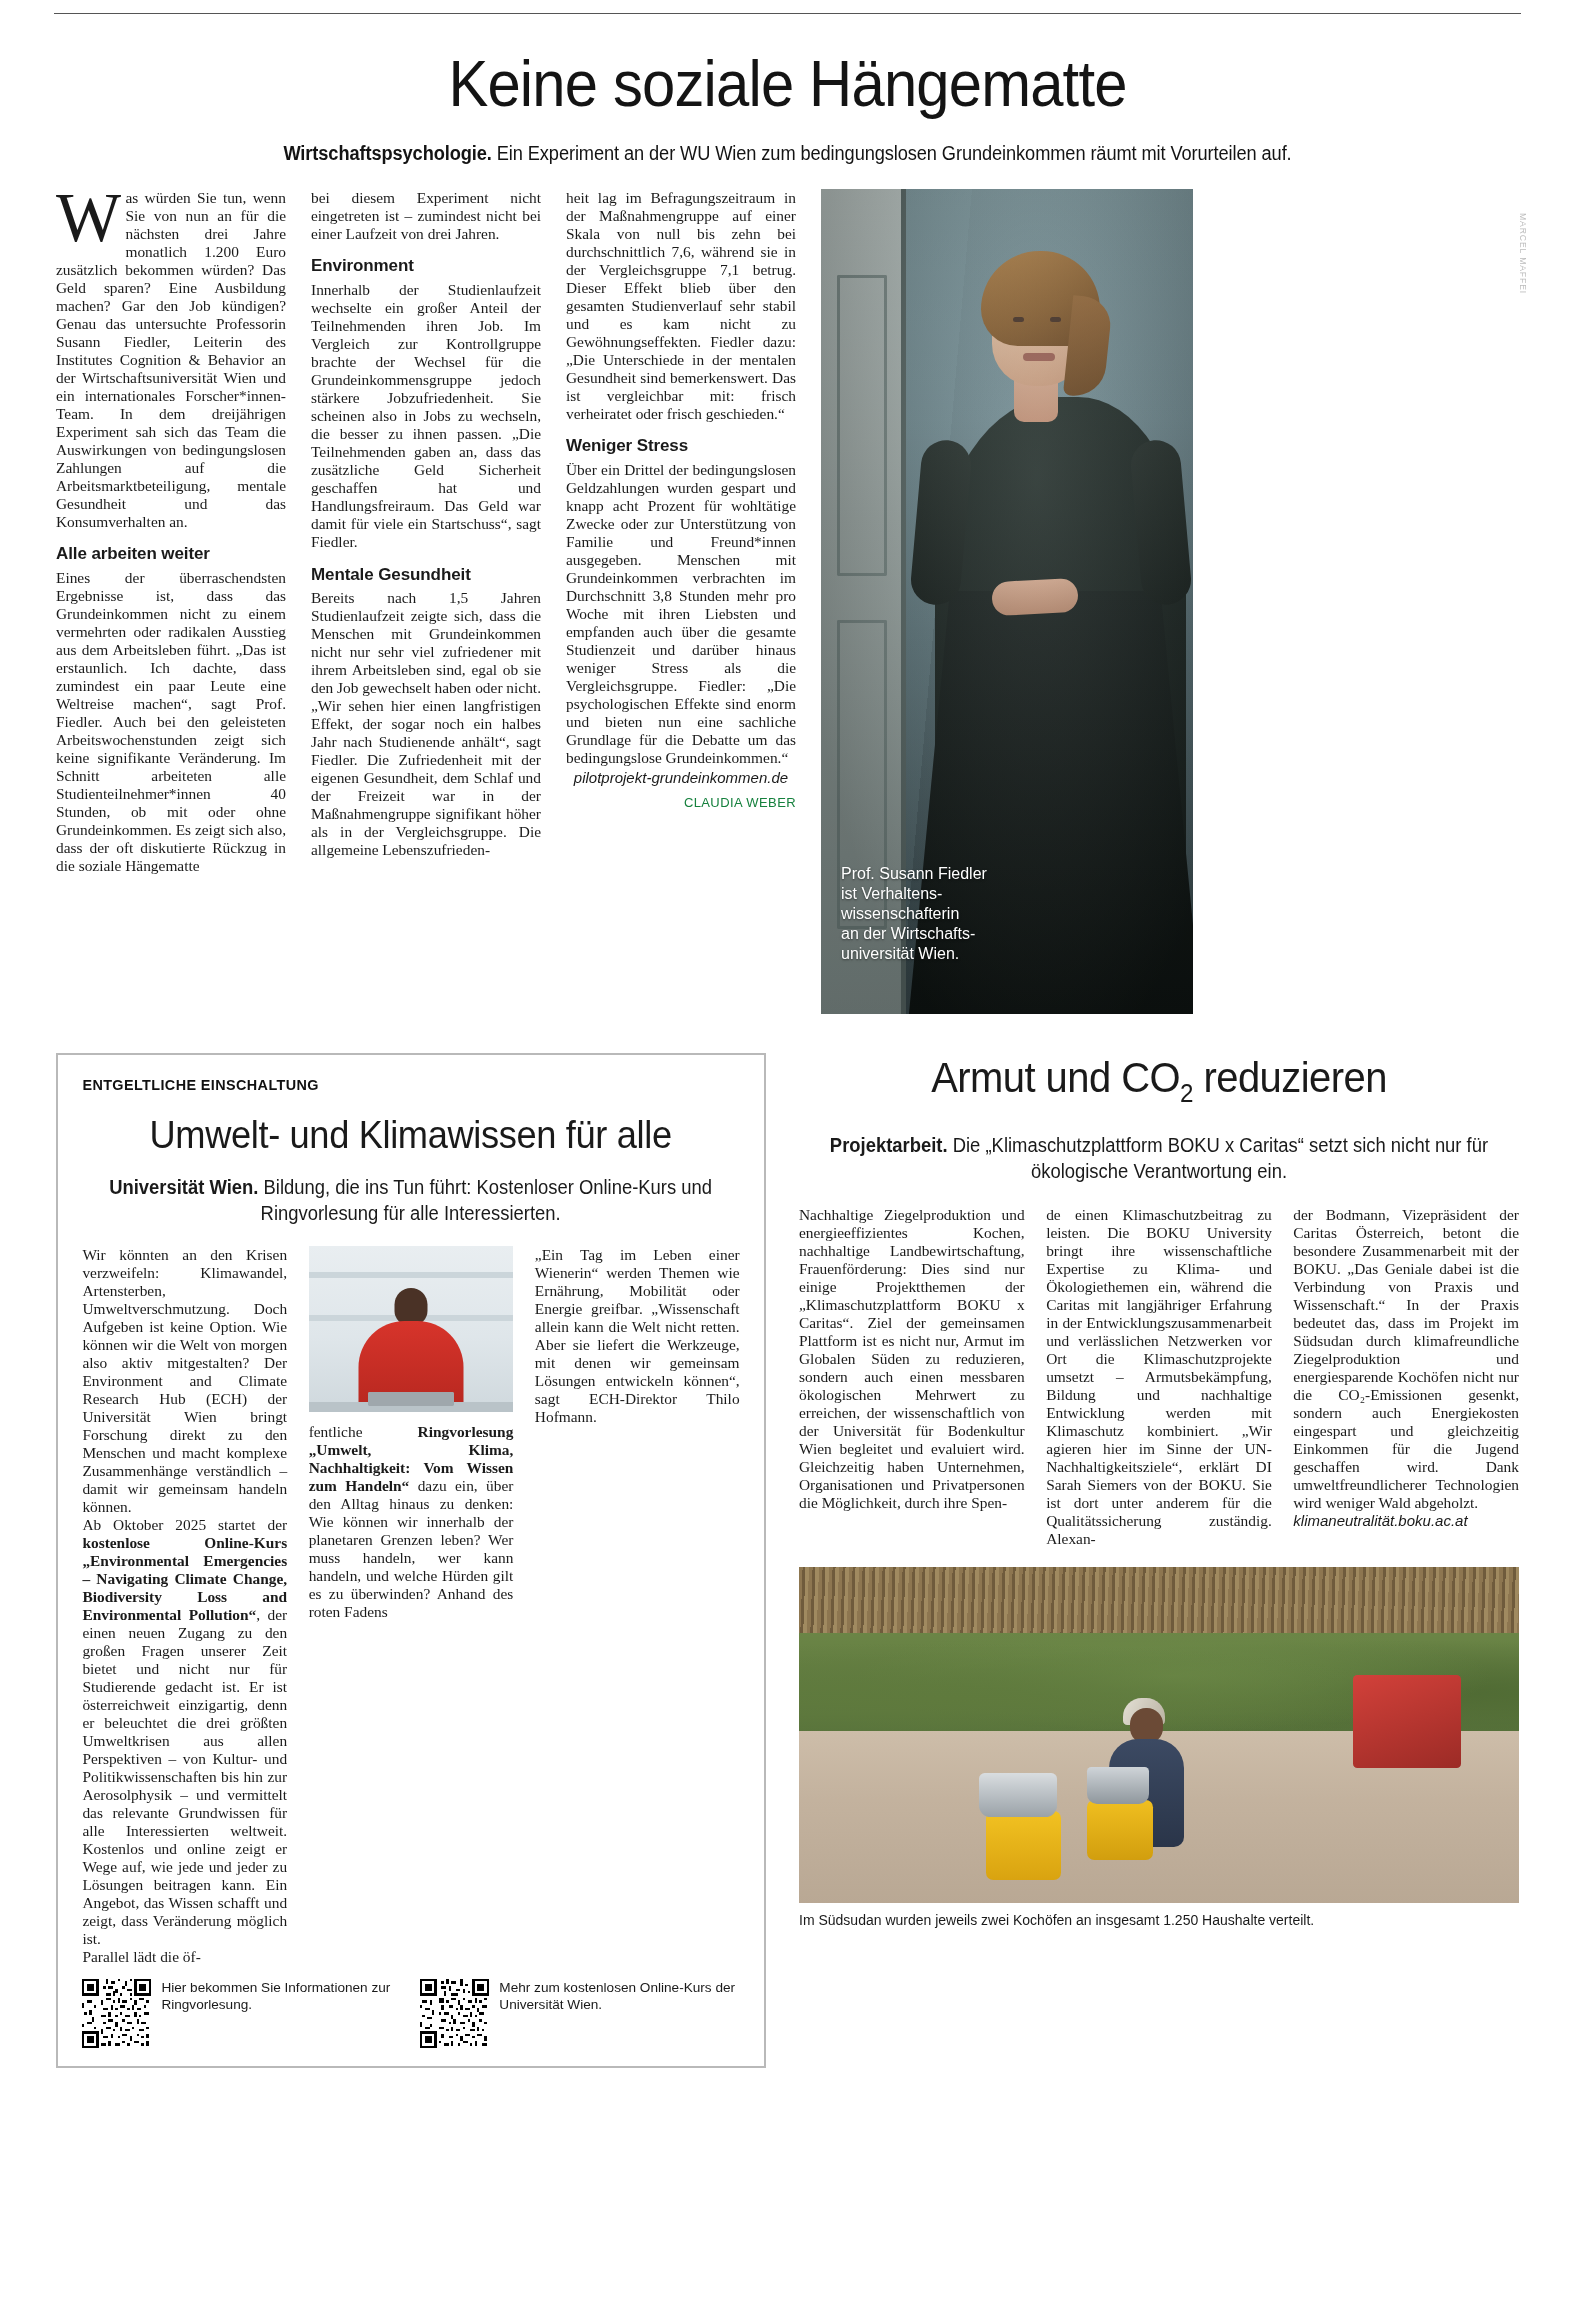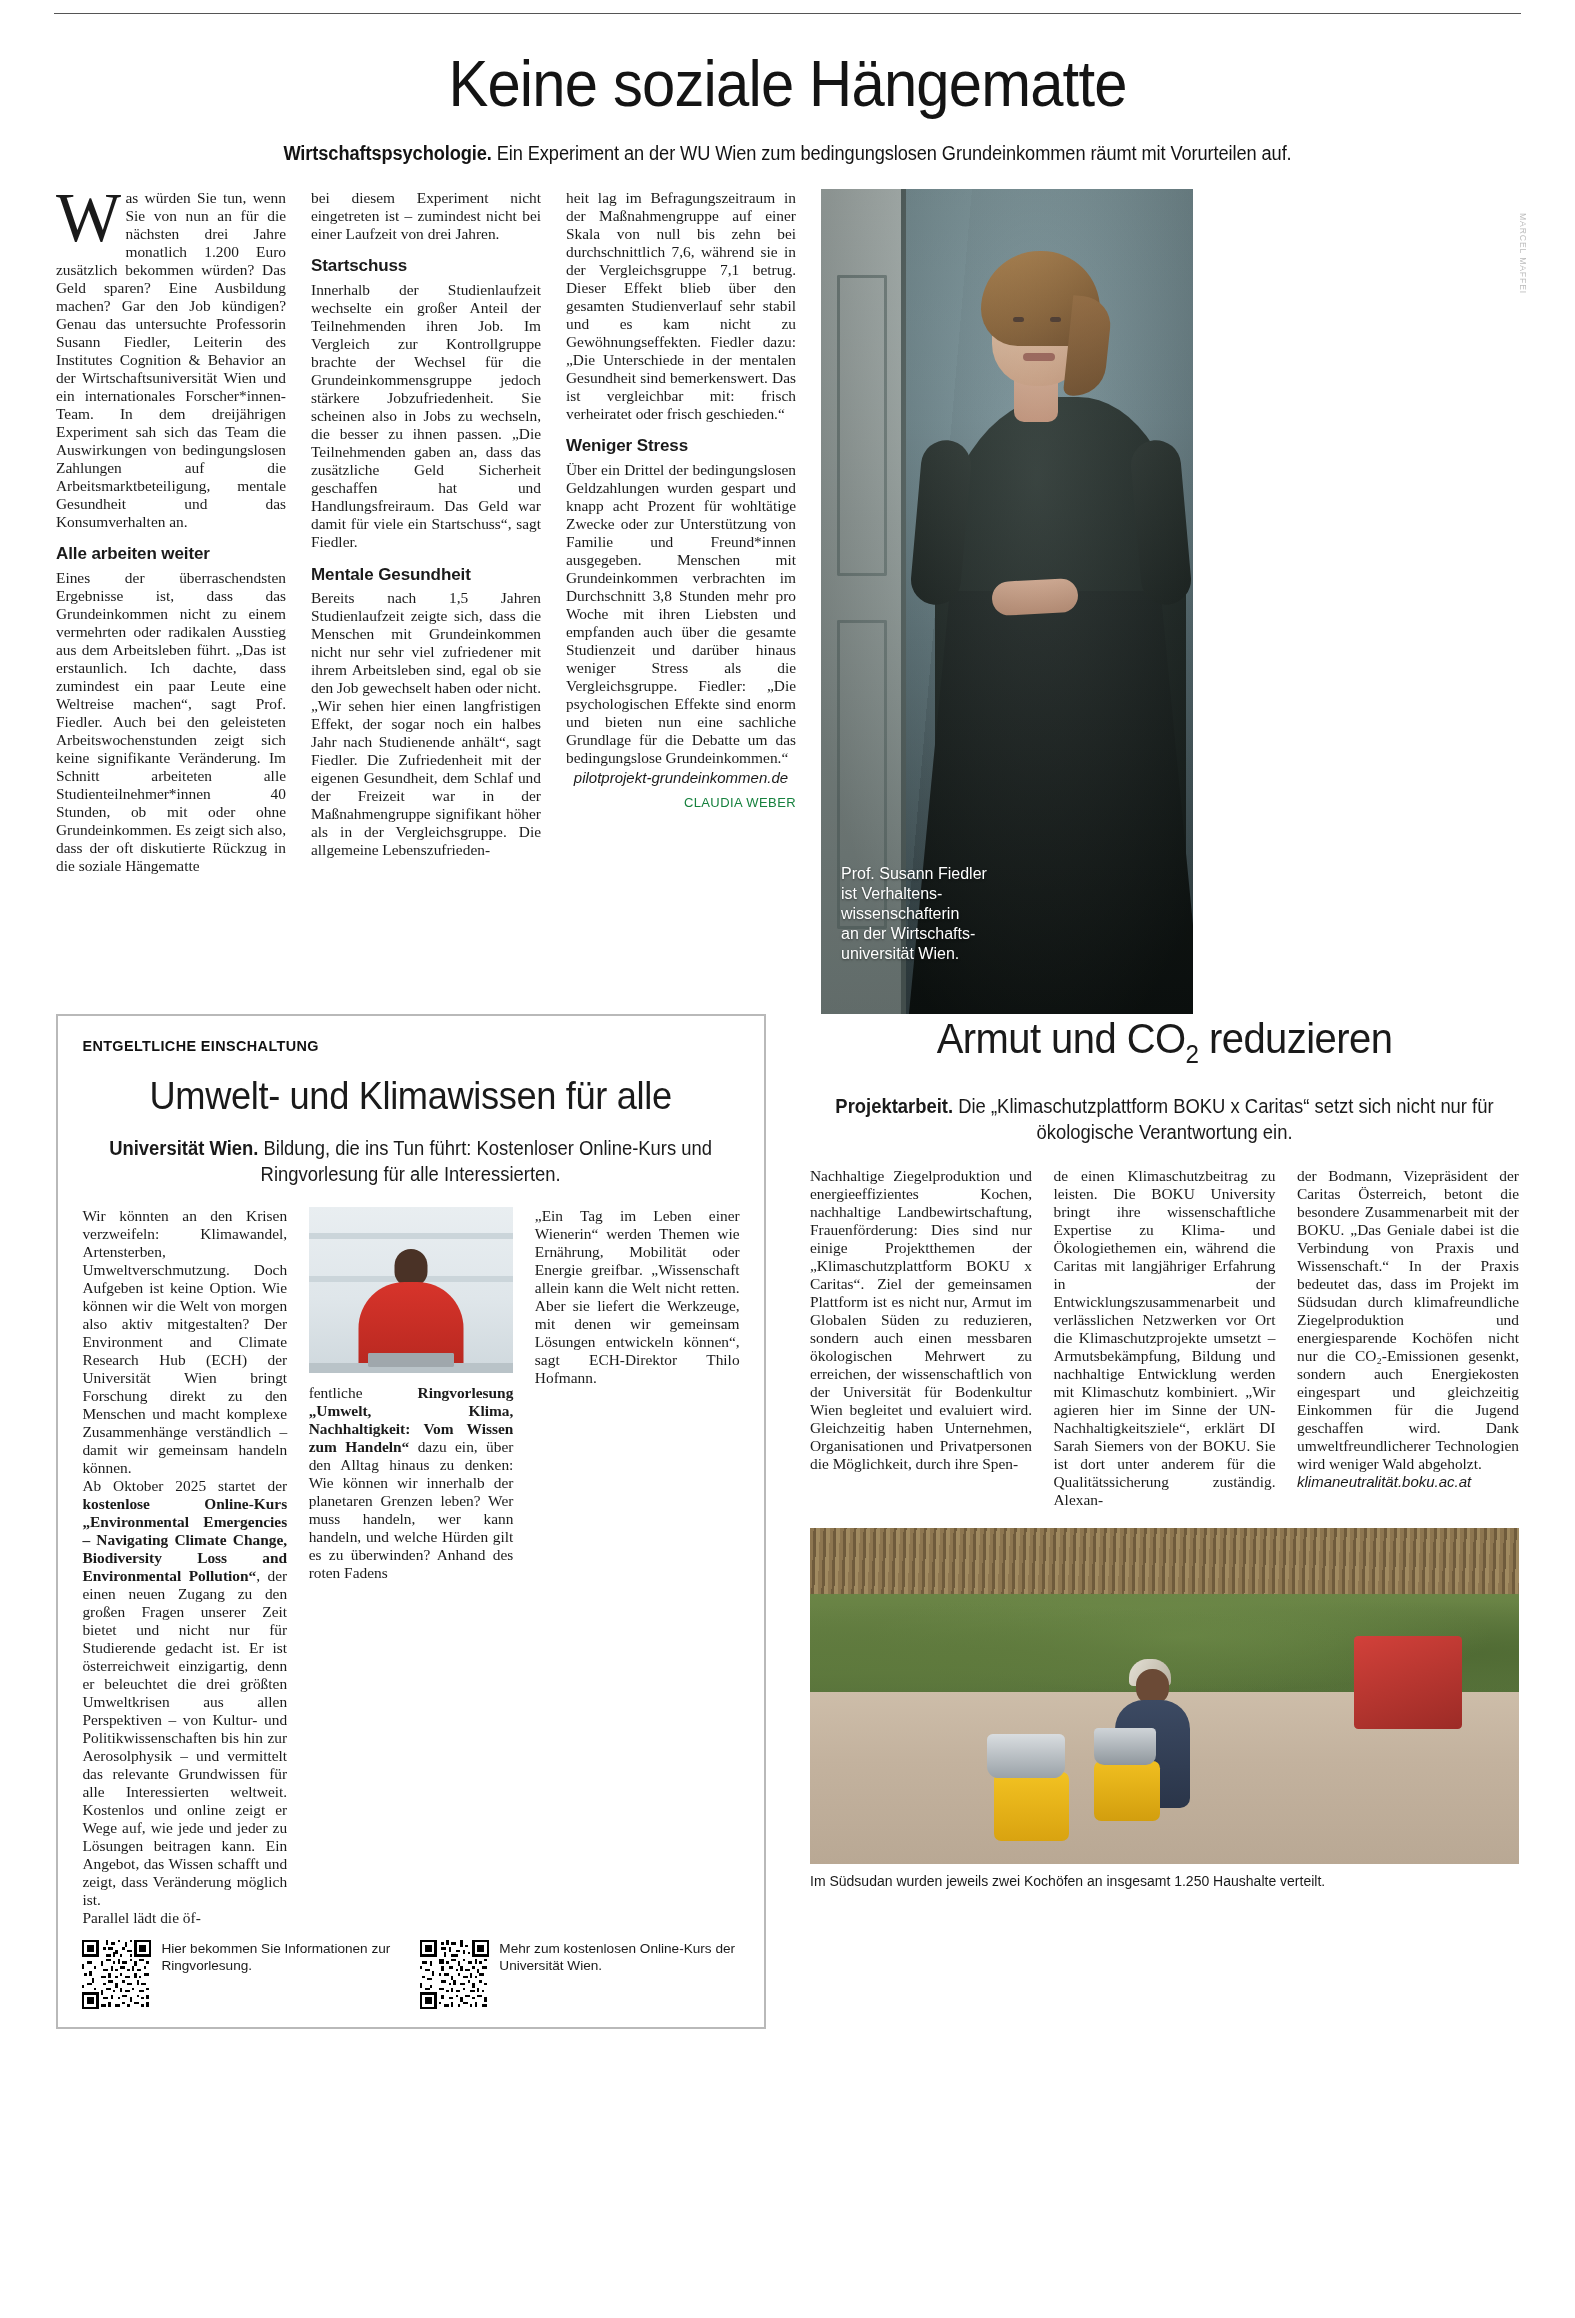--- a/index.html
+++ b/index.html
@@ -105,22 +105,22 @@
   .pp-vignette { position:absolute; inset:0;
      background: radial-gradient(ellipse at 58% 35%, rgba(255,255,255,.10), rgba(0,0,0,.30) 78%); }
   .photo-caption { position:absolute; left:20px; bottom:50px; color:#fff;
      font-family:"Liberation Sans", sans-serif; font-size:16px; line-height:20px; z-index:5;
      text-shadow:0 0.7px 2.2px rgba(0,0,0,.55); }
   .photo-credit { position:absolute; right:-10px; top:24.4px; font-size:8.6px;
      font-family:"Liberation Sans", sans-serif; color:#bdbdbd; letter-spacing:0.9px;
      writing-mode:vertical-rl; text-orientation:mixed; }
 
   
-  .bottom { display:grid; grid-template-columns: 710px 1fr; gap:0 44px;
-            padding:0 13px; }
+  .bottom { display:grid; grid-template-columns: 710px 1fr; gap:0 33px;
+            margin-top:39px; padding:0 13px; }
 
   
   .adbox { border:2.2px solid #b9b9b9; padding:21.5px 24.4px 18.7px 24.4px; position:relative; }
   .ad-kicker { font-family:"Liberation Sans", sans-serif; font-weight:bold;
      font-size:14.4px; letter-spacing:0.4px; color:#111; }
   .ad-head { font-family:"Liberation Sans", sans-serif; font-size:39px; font-weight:400;
      text-align:center; margin:20px 0 0 0; letter-spacing:-0.4px; transform:scaleX(.93); }
   .ad-dek { font-family:"Liberation Sans", sans-serif; font-size:19.4px; text-align:center;
      line-height:26px; margin-top:17px; transform:scaleX(.95); }
   .ad-dek b { font-weight:bold; }
@@ -223,21 +223,21 @@
   <div class="main-grid">
 
     <div class="col">
       <p class="dropcap-p"><span class="dropcap">W</span><span>as würden Sie tun, wenn Sie von nun an für die nächsten drei Jahre monatlich 1.200 Euro zusätzlich bekommen würden? Das Geld sparen? Eine Ausbildung machen? Gar den Job kündigen? Genau das untersuchte Professorin Susann Fiedler, Leiterin des Institutes Cognition &amp; Behavior an der Wirtschaftsuniversität Wien und ein internationales Forscher*innen-Team. In dem dreijährigen Experiment sah sich das Team die Auswirkungen von bedingungslosen Zahlungen auf die Arbeitsmarktbeteiligung, mentale Gesundheit und das Konsumverhalten an.</span></p>
       <div class="subhead">Alle arbeiten weiter</div>
       <p>Eines der überraschendsten Ergebnisse ist, dass das Grundeinkommen nicht zu einem vermehrten oder radikalen Ausstieg aus dem Arbeitsleben führt. „Das ist erstaunlich. Ich dachte, dass zumindest ein paar Leute eine Weltreise machen“, sagt Prof. Fiedler. Auch bei den geleisteten Arbeitswochenstunden zeigt sich keine signifikante Veränderung. Im Schnitt arbeiteten alle Studienteilnehmer*innen 40 Stunden, ob mit oder ohne Grundeinkommen. Es zeigt sich also, dass der oft diskutierte Rückzug in die soziale Hängematte</p>
     </div>
 
     <div class="col">
       <p>bei diesem Experiment nicht eingetreten ist – zumindest nicht bei einer Laufzeit von drei Jahren.</p>
-      <div class="subhead">Startschuss</div>
+      <div class="subhead">Environment</div>
       <p>Innerhalb der Studienlaufzeit wechselte ein großer Anteil der Teilnehmenden ihren Job. Im Vergleich zur Kontrollgruppe brachte der Wechsel für die Grundeinkommensgruppe jedoch stärkere Jobzufriedenheit. Sie scheinen also in Jobs zu wechseln, die besser zu ihnen passen. „Die Teilnehmenden gaben an, dass das zusätzliche Geld Sicherheit geschaffen hat und Handlungsfreiraum. Das Geld war damit für viele ein Startschuss“, sagt Fiedler.</p>
       <div class="subhead">Mentale Gesundheit</div>
       <p>Bereits nach 1,5 Jahren Studienlaufzeit zeigte sich, dass die Menschen mit Grundeinkommen nicht nur sehr viel zufriedener mit ihrem Arbeitsleben sind, egal ob sie den Job gewechselt haben oder nicht. „Wir sehen hier einen langfristigen Effekt, der sogar noch ein halbes Jahr nach Studienende anhält“, sagt Fiedler. Die Zufriedenheit mit der eigenen Gesundheit, dem Schlaf und der Freizeit war in der Maßnahmengruppe signifikant höher als in der Vergleichsgruppe. Die allgemeine Lebenszufrieden-</p>
     </div>
 
     <div class="col">
       <p>heit lag im Befragungszeitraum in der Maßnahmengruppe auf einer Skala von null bis zehn bei durchschnittlich 7,6, während sie in der Vergleichsgruppe 7,1 betrug. Dieser Effekt blieb über den gesamten Studienverlauf sehr stabil und es kam nicht zu Gewöhnungseffekten. Fiedler dazu: „Die Unterschiede in der mentalen Gesundheit sind bemerkenswert. Das ist vergleichbar mit: frisch verheiratet oder frisch geschieden.“</p>
       <div class="subhead">Weniger Stress</div>
       <p>Über ein Drittel der bedingungslosen Geldzahlungen wurden gespart und knapp acht Prozent für wohltätige Zwecke oder zur Unterstützung von Familie und Freund*innen ausgegeben. Menschen mit Grundeinkommen verbrachten im Durchschnitt 3,8 Stunden mehr pro Woche mit ihren Liebsten und empfanden auch über die gesamte Studienzeit und darüber hinaus weniger Stress als die Vergleichsgruppe. Fiedler: „Die psychologischen Effekte sind enorm und bieten nun eine sachliche Grundlage für die Debatte um das bedingungslose Grundeinkommen.“</p>
       <div class="src-line">pilotprojekt-grundeinkommen.de</div>

